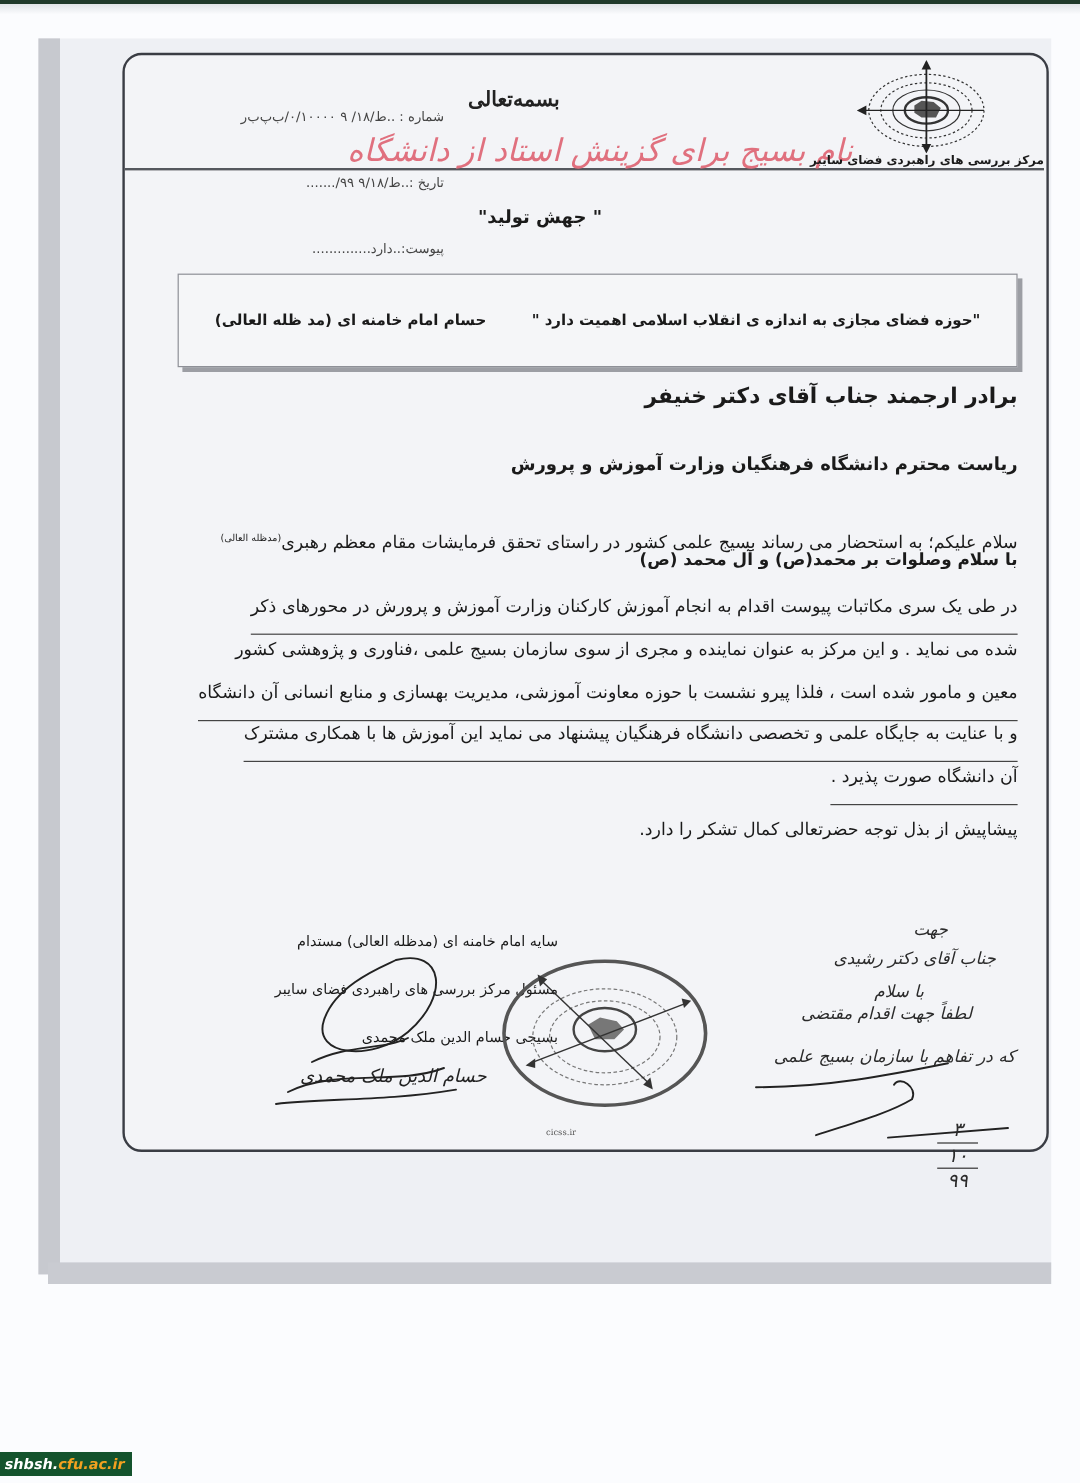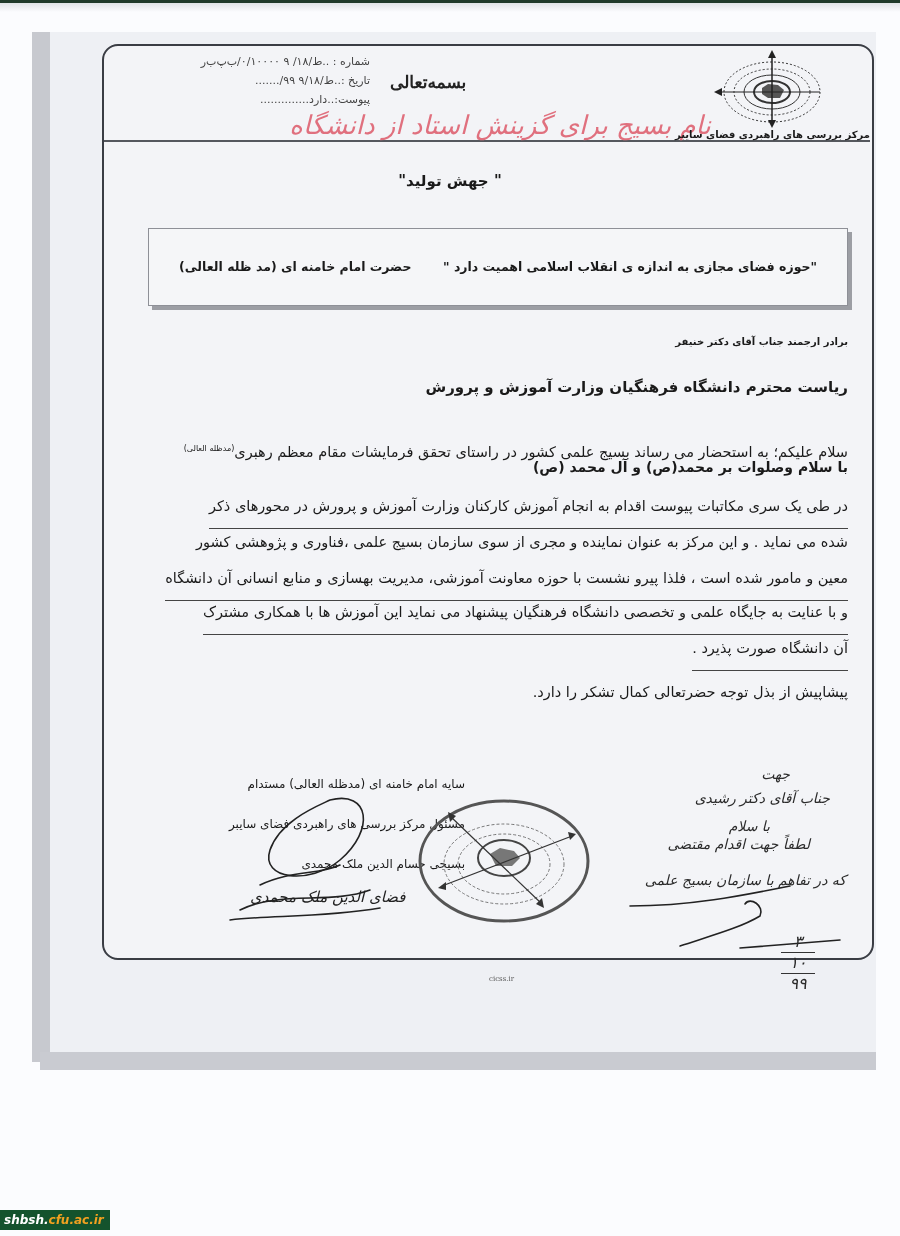--- a/index.html
+++ b/index.html
@@ -34,21 +34,21 @@
     position:absolute; left:104px; top:140px; width:766px; height:0;
     border-top:2px solid #55585e;
   }
   .rtl { direction:rtl; unicode-bidi:embed; }
 
   
   .meta {
     position:absolute; left:150px; top:52px; width:220px;
     font-size:11px; line-height:19px; color:#444;
   }
-  .meta div { white-space:nowrap; }
+  .meta div { white-space:nowrap;margin-top:36px; }
   .bismillah {
     position:absolute; left:390px; top:72px; font-size:17px; font-weight:bold;
     font-family:"DejaVu Serif", serif; color:#222;
   }
   .handwritten-title {
     position:absolute; left:190px; top:110px; width:620px;
     font-family:"DejaVu Serif", serif; font-size:26px; color:#e0707e;
     font-style:italic; letter-spacing:2px; white-space:nowrap; text-align:center;
   }
   
@@ -70,42 +70,41 @@
   .quote-text {
     position:absolute; right:30px; top:30px; font-size:12.5px; font-weight:bold;
     white-space:nowrap;
   }
   .quote-author {
     position:absolute; left:30px; top:30px; font-size:12.5px; font-weight:bold;
     white-space:nowrap;
   }
 
   .addr { position:absolute; right:52px; font-weight:bold; white-space:nowrap; }
-  .addr-1 { top:336px; font-size:10px; }
+  .addr-1 { top:320px; font-size:18px; }
   .addr-2 { top:378px; font-size:15px; }
   .addr-3 { top:418px; font-size:14px;margin-top:41px; }
 
   .body-line {
     position:absolute; right:52px; font-size:14.5px; white-space:nowrap;
     font-family:"DejaVu Sans", sans-serif;
   }
   .sup { font-size:8px; vertical-align:super; }
   .ul { border-bottom:1.5px solid #444; padding-bottom:14px; }
 
   .sign-block {
     position:absolute; left:190px; top:764px; width:275px; text-align:right;
     font-size:12px; line-height:40px;
   }
   .sign-block div { white-space:nowrap; }
   .signature-scribble { position:absolute; left:200px; top:790px; width:220px; height:140px; }
   .stamp { position:absolute; left:412px; top:796px; width:180px; height:130px; }
   .stamp-footer {
-    position:absolute; left:455px; top:975px; font-size:7px; color:#555;
+    position:absolute; left:455px; top:940px; font-size:7px; color:#555;
     font-family:"DejaVu Serif", serif;
-    margin-left:34px;
   }
   .margin-note {
     position:absolute; left:590px; top:756px; width:260px; height:200px;
   }
   .margin-note-line {
     position:absolute; right:10px; font-family:"DejaVu Serif", serif;
     font-style:italic; font-size:14px; color:#2b2b2b; white-space:nowrap;
   }
   .date-handwritten {
     position:absolute; left:768px; top:932px; width:60px; text-align:center;
@@ -155,21 +154,21 @@
   <polygon points="60,2 56,10 64,10" fill="#222"></polygon>
   <polygon points="60,80 56,72 64,72" fill="#222"></polygon>
   <polygon points="2,44 10,40 10,48" fill="#222"></polygon>
 </svg>
 <div class="logo-caption rtl">مرکز بررسی های راهبردی فضای سایبر</div>
 
 <div class="slogan rtl">" جهش تولید"</div>
 
 <div class="quote-box">
   <div class="quote-text rtl">"حوزه  فضای مجازی به اندازه ی انقلاب اسلامی اهمیت دارد "</div>
-  <div class="quote-author rtl">حضرت امام خامنه ای (مد ظله العالی)</div>
+  <div class="quote-author rtl">حسام امام خامنه ای (مد ظله العالی)</div>
 </div>
 
 <div class="addr addr-1 rtl">برادر ارجمند جناب آقای دکتر خنیفر</div>
 <div class="addr addr-2 rtl">ریاست محترم  دانشگاه فرهنگیان  وزارت آموزش و پرورش</div>
 <div class="addr addr-3 rtl">با سلام وصلوات بر محمد(ص) و آل محمد (ص)</div>
 
 <div class="body-line rtl" style="top:444px;text-align:center;">
   <span>سلام علیکم؛ به استحضار می رساند بسیج علمی کشور در راستای تحقق فرمایشات مقام معظم رهبری</span><span class="sup">(مدظله العالی)</span>
 </div>
 <div class="body-line rtl" style="top:498px;">
@@ -193,21 +192,21 @@
   <div>بسیجی حسام الدین ملک محمدی</div>
 </div>
 <svg class="signature-scribble" viewBox="0 0 220 140">
   <g fill="none" stroke="#222" stroke-width="1.6" stroke-linecap="round">
     <path d="M130 10 C 170 0, 175 40, 140 70 C 110 95, 60 90, 70 60 C 80 30, 120 15, 130 10"></path>
     <path d="M60 95 C 90 80, 120 85, 140 75"></path>
     <path d="M40 120 C 80 100, 130 115, 170 100"></path>
     <path d="M30 130 C 70 125, 120 128, 180 118"></path>
   </g>
 </svg>
-<div style="position:absolute; left:250px; top:888px; font-family:'DejaVu Serif', serif; font-style:italic; font-size:15px; color:#222;" class="rtl">فضای الدین ملک محمدی</div>
+<div style="position:absolute; left:250px; top:888px; font-family:'DejaVu Serif', serif; font-style:italic; font-size:15px; color:#222;" class="rtl">حسام الدین ملک محمدی</div>
 
 <svg class="stamp" viewBox="0 0 180 130">
   <ellipse cx="92" cy="65" rx="84" ry="60" fill="none" stroke="#555" stroke-width="3"></ellipse>
   <g fill="none" stroke="#777" stroke-width="1" stroke-dasharray="3 2">
     <ellipse cx="92" cy="68" rx="60" ry="40"></ellipse>
     <ellipse cx="92" cy="68" rx="46" ry="30"></ellipse>
   </g>
   <ellipse cx="92" cy="62" rx="26" ry="18" fill="none" stroke="#444" stroke-width="2"></ellipse>
   <path d="M78 58 L88 52 L102 55 L108 62 L100 70 L84 70 Z" fill="#777"></path>
   <line x1="38" y1="20" x2="130" y2="108" stroke="#333" stroke-width="1.2"></line>

